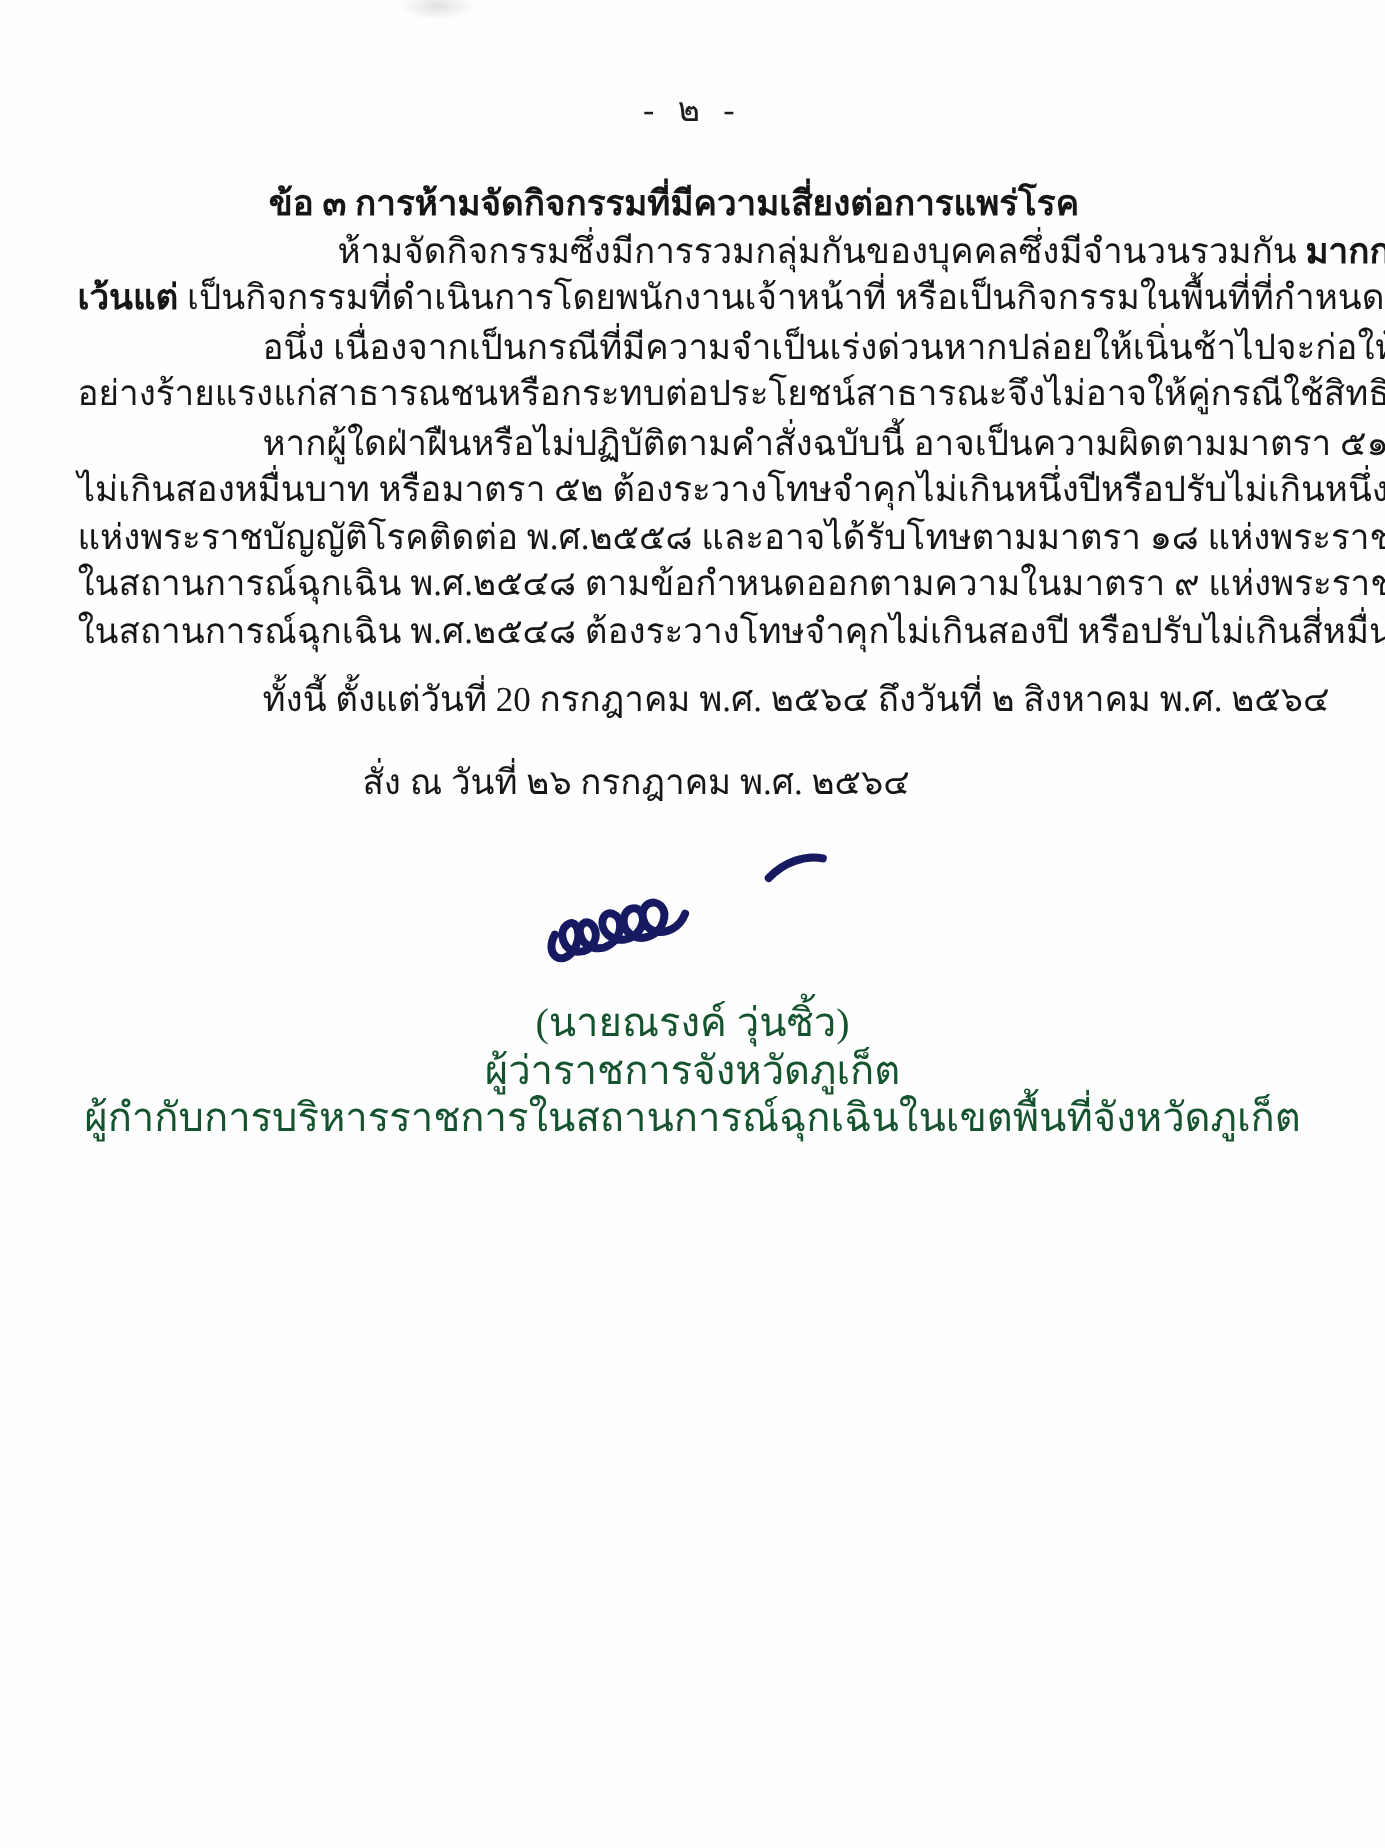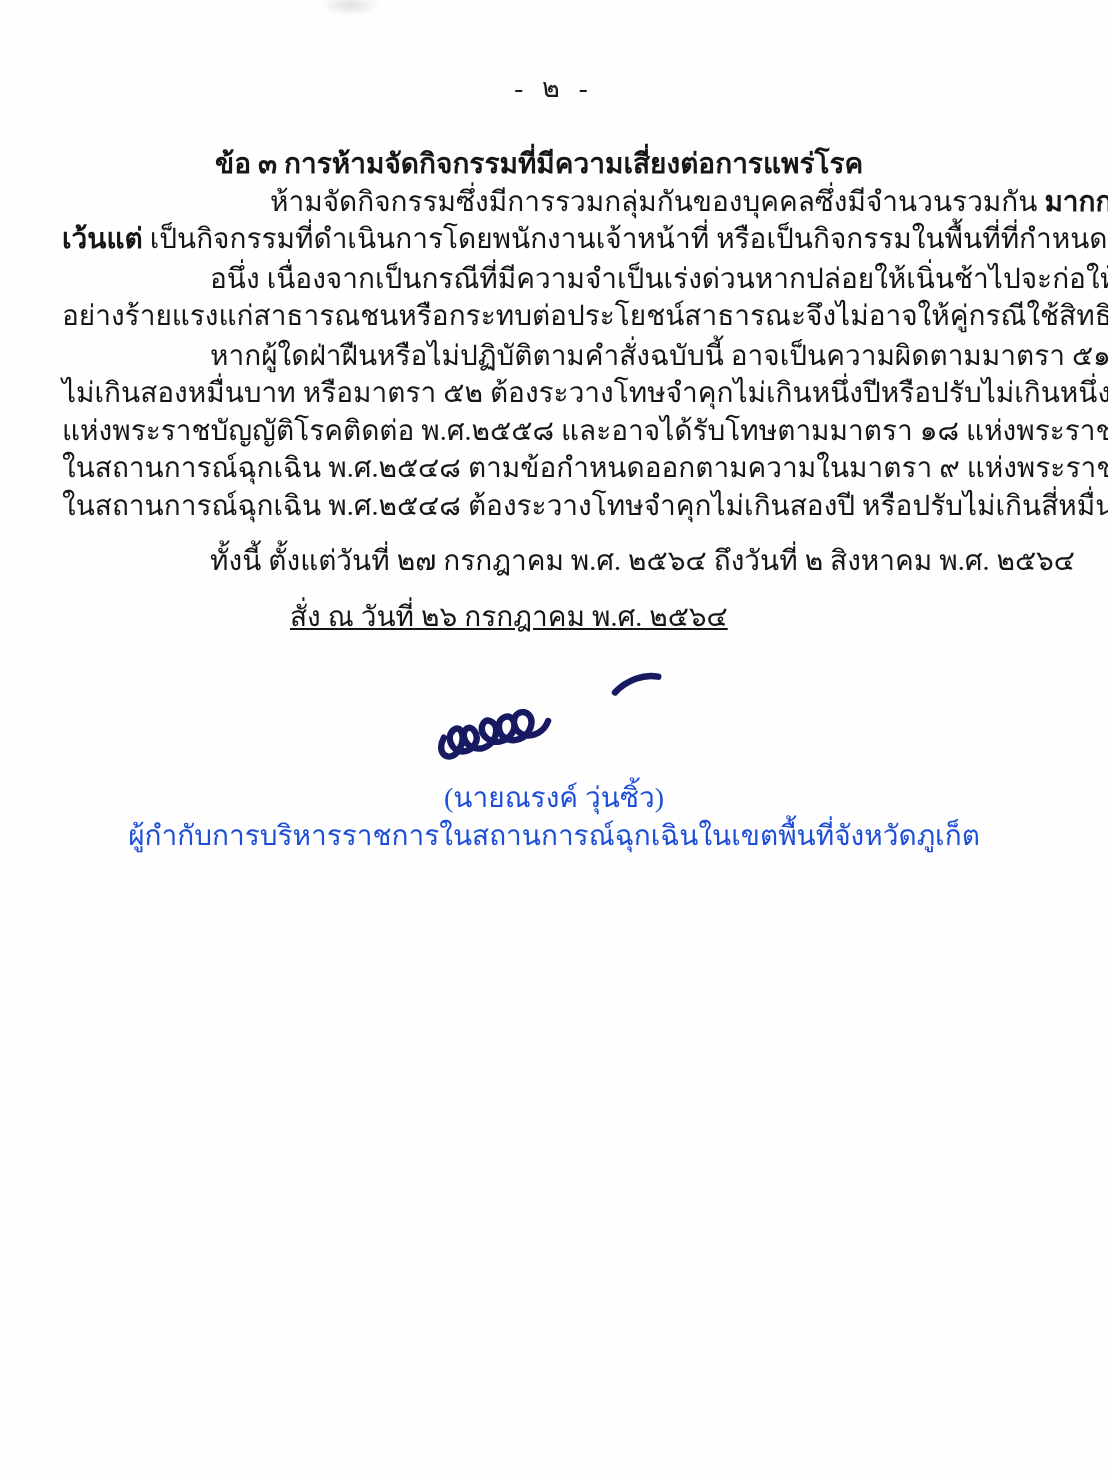--- a/index.html
+++ b/index.html
@@ -39,23 +39,24 @@
   .sig-block{
     margin-top:26px;
     text-align:center;
   }
   .sig-scribble{
     display:block;
     margin:0 auto;
     width:300px;height:118px;
   }
   .sig-lines{
-    font-size:28px;
+    margin-top:10px;
+    font-size:32px;
     line-height:38px;
-    color:#1d4ed8;
+    color:#14532d;
   }
 </style>
 </head>
 <body>
 
 <div class="page">
 
   <div class="smudge"></div>
 
   <div class="pageno">- ๒ -</div>
@@ -64,22 +65,22 @@
       <div class="line" style="text-indent: 153px;"><span class="b">ข้อ ๓ การห้ามจัดกิจกรรมที่มีความเสี่ยงต่อการแพร่โรค</span></div>
       <div class="line" style="text-indent: 208px;"><span>ห้ามจัดกิจกรรมซึ่งมีการรวมกลุ่มกันของบุคคลซึ่งมีจำนวนรวมกัน </span><span class="b">มากกว่า ๑๐๐ คน</span></div>
       <div class="line"><span class="b">เว้นแต่</span><span> เป็นกิจกรรมที่ดำเนินการโดยพนักงานเจ้าหน้าที่ หรือเป็นกิจกรรมในพื้นที่ที่กำหนดให้เป็นสถานที่กักกันโรค</span></div>
       <div class="line" style="text-indent: 148px; margin-top: 2px;"><span>อนึ่ง เนื่องจากเป็นกรณีที่มีความจำเป็นเร่งด่วนหากปล่อยให้เนิ่นช้าไปจะก่อให้เกิดผลเสียหาย</span></div>
       <div class="line"><span>อย่างร้ายแรงแก่สาธารณชนหรือกระทบต่อประโยชน์สาธารณะจึงไม่อาจให้คู่กรณีใช้สิทธิโต้แย้งตามมาตรา ๓๐</span></div>
       <div class="line" style="text-indent: 148px; margin-top: 2px;"><span>หากผู้ใดฝ่าฝืนหรือไม่ปฏิบัติตามคำสั่งฉบับนี้ อาจเป็นความผิดตามมาตรา ๕๑ ต้องระวางโทษปรับ</span></div>
       <div class="line"><span>ไม่เกินสองหมื่นบาท หรือมาตรา ๕๒ ต้องระวางโทษจำคุกไม่เกินหนึ่งปีหรือปรับไม่เกินหนึ่งแสนบาทหรือทั้งจำทั้งปรับ</span></div>
       <div class="line"><span>แห่งพระราชบัญญัติโรคติดต่อ พ.ศ.๒๕๕๘ และอาจได้รับโทษตามมาตรา ๑๘ แห่งพระราชกำหนดการบริหารราชการ</span></div>
       <div class="line"><span>ในสถานการณ์ฉุกเฉิน พ.ศ.๒๕๔๘ ตามข้อกำหนดออกตามความในมาตรา ๙ แห่งพระราชกำหนดการบริหารราชการ</span></div>
       <div class="line"><span>ในสถานการณ์ฉุกเฉิน พ.ศ.๒๕๔๘ ต้องระวางโทษจำคุกไม่เกินสองปี หรือปรับไม่เกินสี่หมื่นบาท หรือทั้งจำทั้งปรับ</span></div>
-      <div class="line" style="text-indent: 148px; margin-top: 18px;"><span>ทั้งนี้ ตั้งแต่วันที่  ๒๗  กรกฎาคม พ.ศ. ๒๕๖๔ ถึงวันที่  ๒  สิงหาคม พ.ศ. ๒๕๖๔</span></div>
-      <div class="line" style="text-indent: 228px; margin-top: 18px; text-decoration: underline;"><span>สั่ง ณ วันที่  ๒๖  กรกฎาคม พ.ศ. ๒๕๖๔</span></div>
+      <div class="line" style="text-indent: 148px; margin-top: 18px;"><span>ทั้งนี้ ตั้งแต่วันที่  20  กรกฎาคม พ.ศ. ๒๕๖๔ ถึงวันที่  ๒  สิงหาคม พ.ศ. ๒๕๖๔</span></div>
+      <div class="line" style="text-indent: 228px; margin-top: 28px;"><span>สั่ง ณ วันที่  ๒๖  กรกฎาคม พ.ศ. ๒๕๖๔</span></div>
     </div>
 
   <div class="sig-block">
     <svg class="sig-scribble" viewBox="0 0 300 120" xmlns="http://www.w3.org/2000/svg" aria-hidden="true">
       <path fill="none" stroke="#171a60" stroke-width="6.5" stroke-linecap="round" stroke-linejoin="round" d="M38,78
                c-9,17 6,26 15,13
                c8,-12 3,-27 -5,-21
                c-8,6 -3,22 9,22
                c12,0 18,-13 12,-21
                c-5,-7 -13,-1 -10,8
@@ -90,17 +91,18 @@
                c6,-9 1,-20 -7,-17
                c-8,3 -8,16 0,21
                c9,6 22,1 26,-10
                c4,-11 -4,-19 -12,-15
                c-8,5 -5,19 5,22
                c10,3 21,-3 25,-14"></path>
       <path fill="none" stroke="#171a60" stroke-width="6.5" stroke-linecap="round" stroke-linejoin="round" d="M212,32 c 12,-13 30,-19 44,-16"></path>
     </svg>
     <div class="sig-lines">
       <div>(นายณรงค์ วุ่นซิ้ว)</div>
+      <div>ผู้ว่าราชการจังหวัดภูเก็ต</div>
       <div>ผู้กำกับการบริหารราชการในสถานการณ์ฉุกเฉินในเขตพื้นที่จังหวัดภูเก็ต</div>
     </div>
   </div>
 
 </div>
 
 </body></html>

